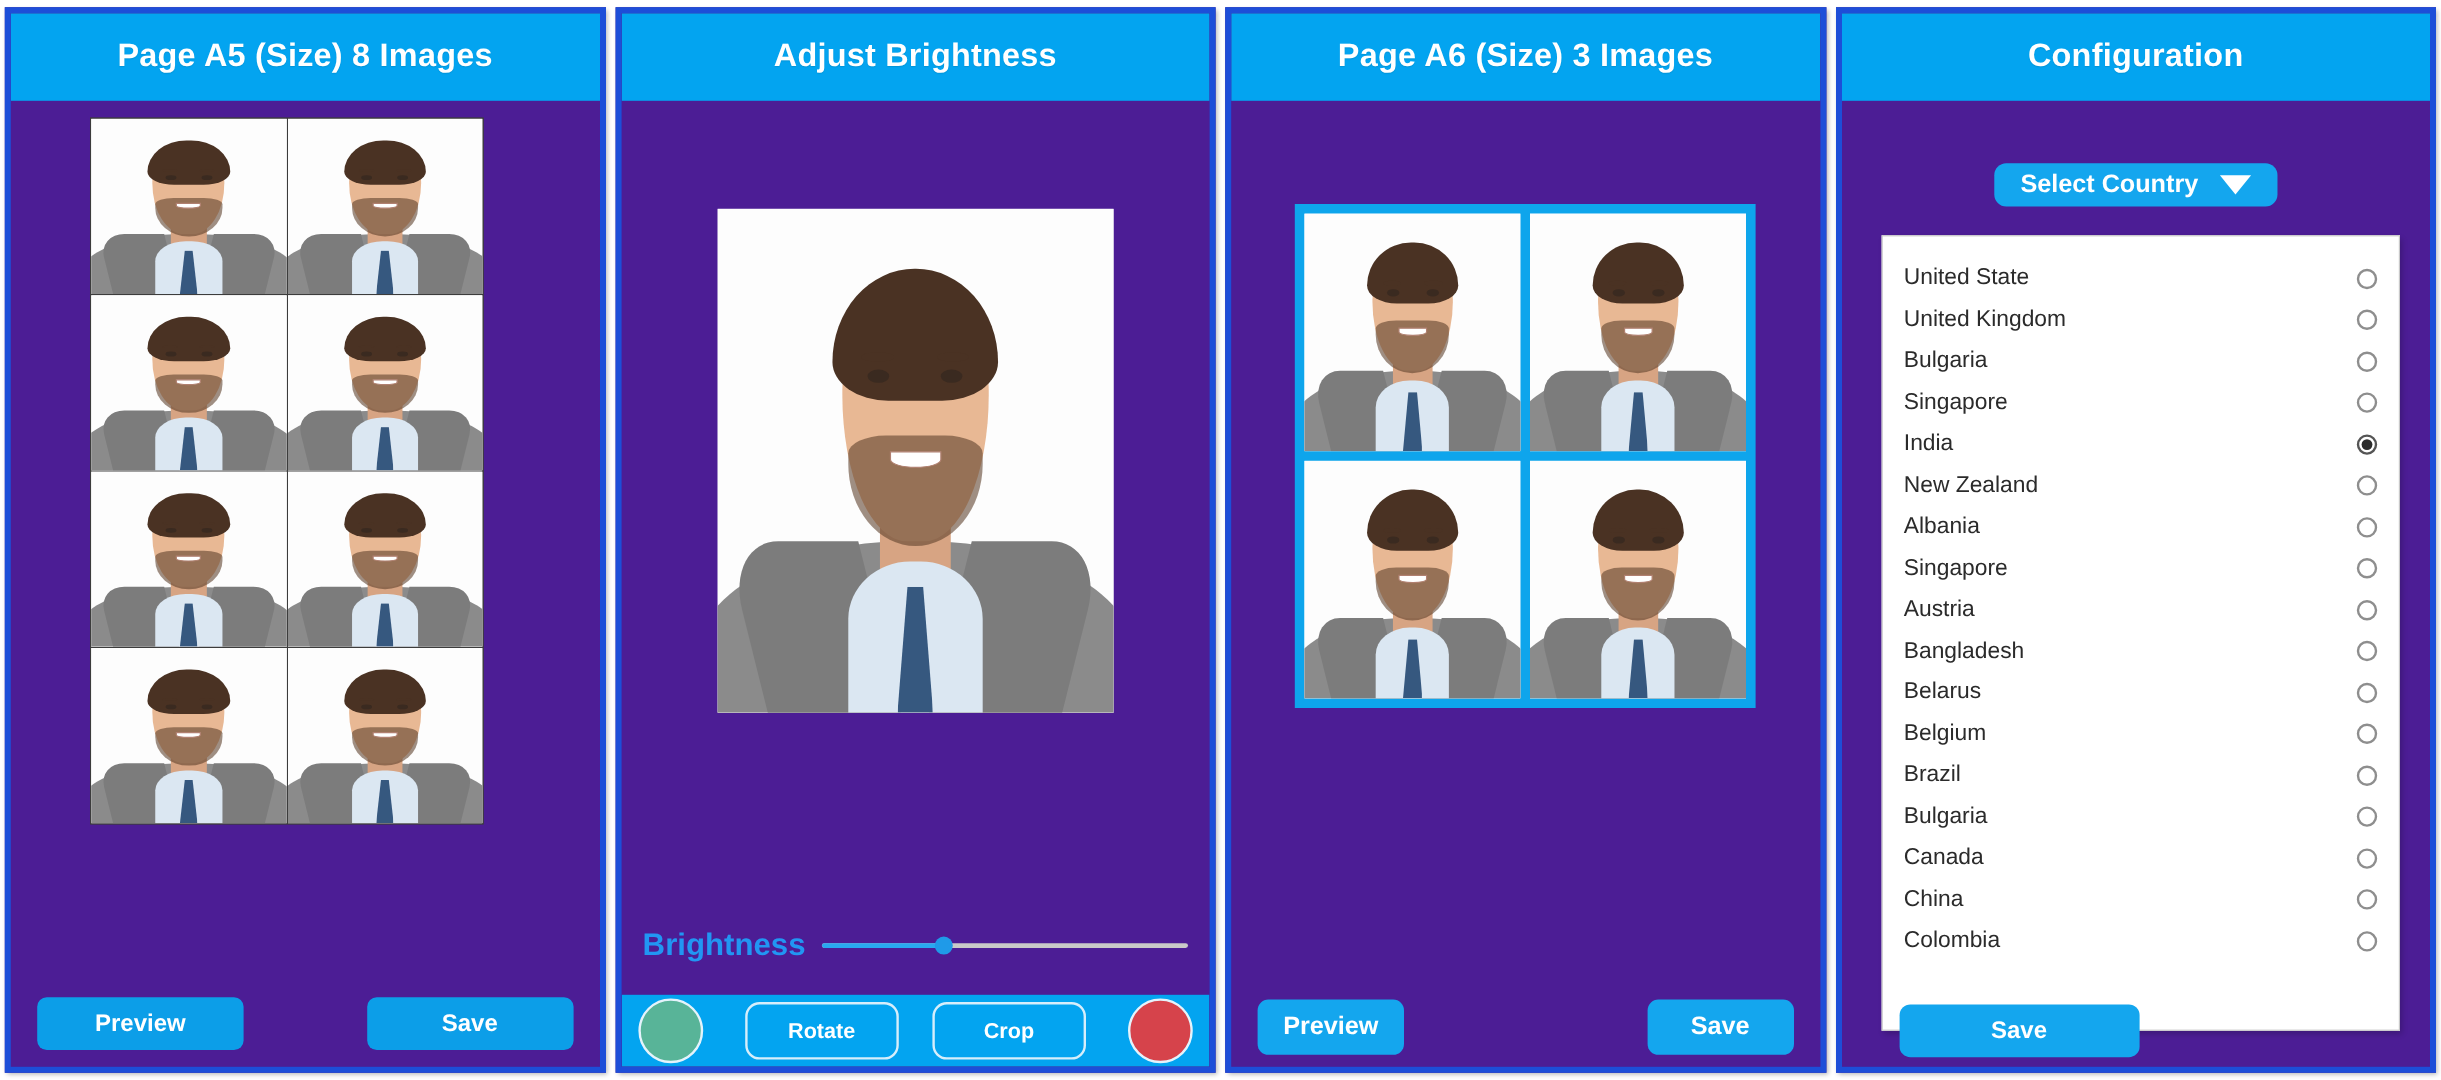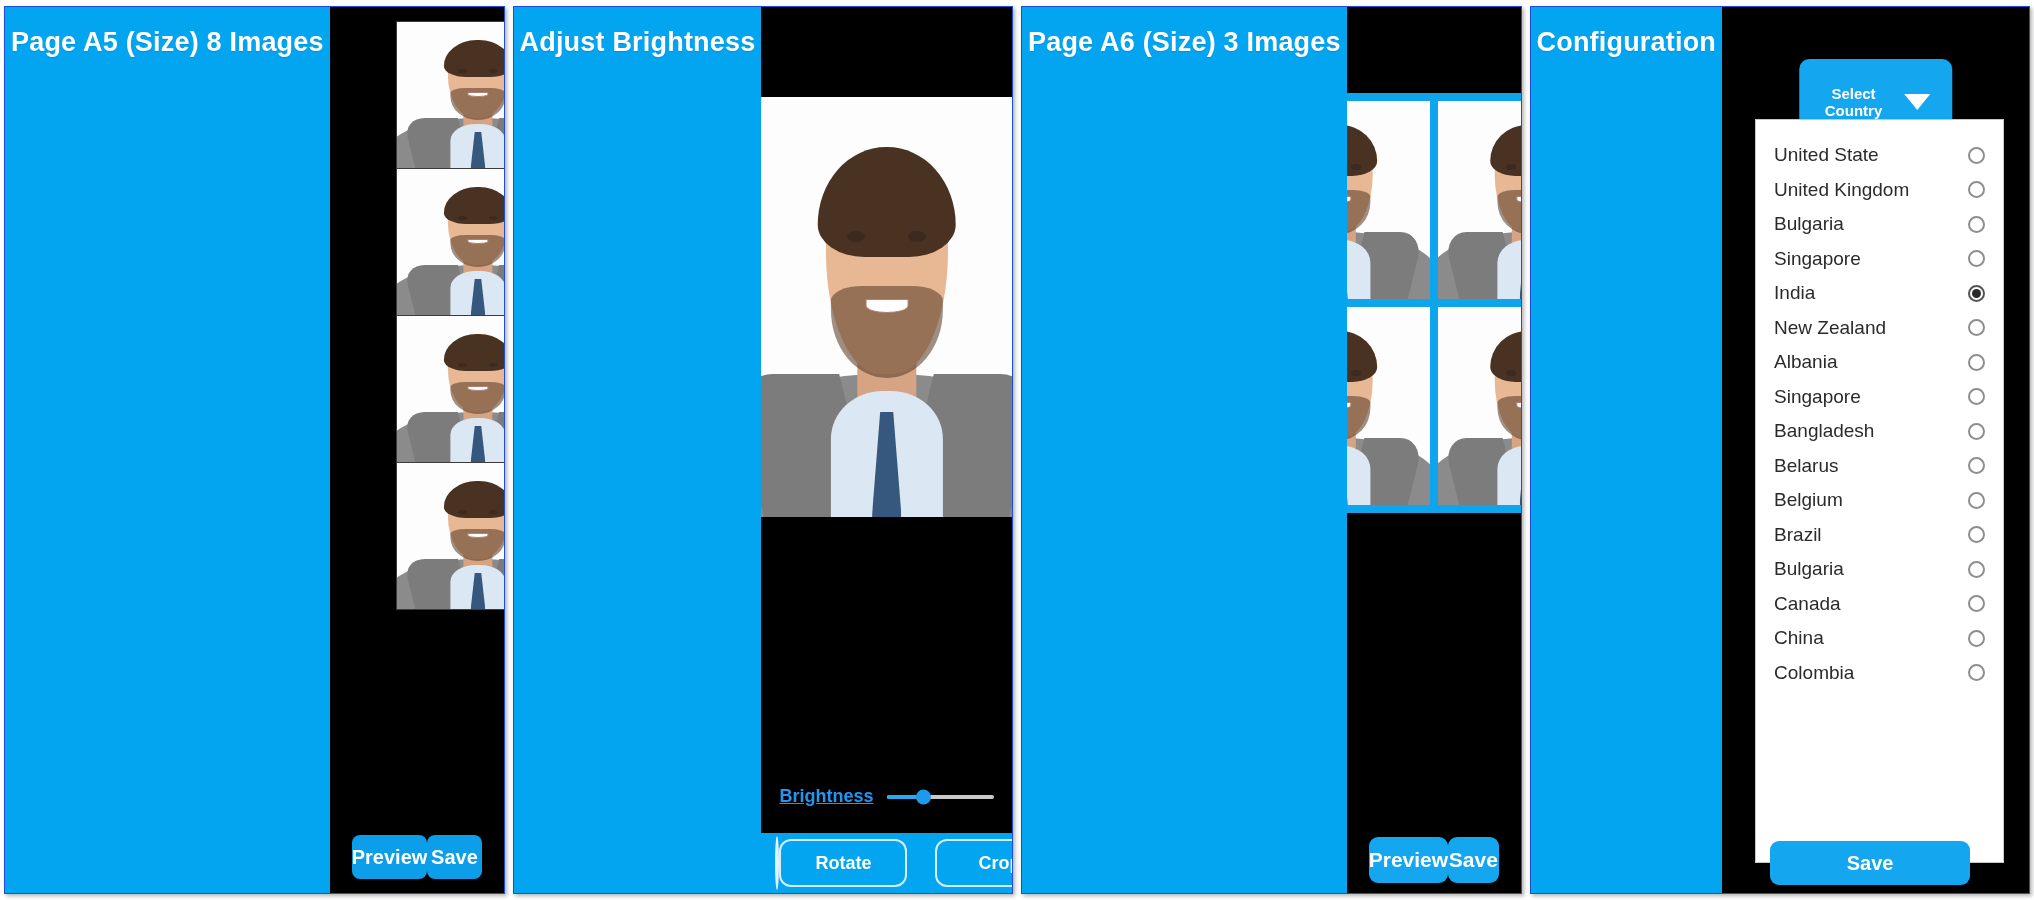--- a/index.html
+++ b/index.html
@@ -15,26 +15,26 @@
     display: flex;
     background: #ffffff;
     padding: 6px 4px 6px 4px;
     gap: 8px;
   }
 
   
   .panel {
     position: relative;
     flex: 1 1 0;
-    background: #000000;
-    border: 1px solid #1d4ed8;
+    background: #4c1d95;
+    border: 5px solid #1d4ed8;
     box-shadow: 2px 2px 4px rgba(0,0,0,0.30);
     overflow: hidden;
     display: flex;
-    flex-direction: row;
+    flex-direction: column;
   }
 
   .panel-header {
     background: #03a4f0;
     color: #ffffff;
     font-size: 27px;
     font-weight: bold;
     text-align: center;
     letter-spacing: 0.2px;
     padding: 20px 6px 22px 6px;
@@ -237,24 +237,23 @@
     position: absolute;
     left: 0; right: 0;
     bottom: 86px;
     display: flex;
     align-items: center;
     padding: 0 18px;
     gap: 14px;
   }
   #panel-brightness .slider-label {
     color: #2196f3;
-    font-size: 18px;
+    font-size: 26px;
     font-weight: bold;
     white-space: nowrap;
-    text-decoration: underline;
   }
   #panel-brightness .slider-track {
     position: relative;
     flex: 1 1 auto;
     height: 4px;
     background: #c9c9c9;
     border-radius: 2px;
   }
   #panel-brightness .slider-fill {
     position: absolute;
@@ -345,22 +344,22 @@
   
   #panel-config .select-btn {
     position: absolute;
     left: 50%;
     transform: translateX(-50%);
     top: 52px;
     background: #14a6ee;
     color: #ffffff;
     border: none;
     border-radius: 10px;
-    padding: 26px 22px;
-    font-size: 15px;
+    padding: 6px 22px;
+    font-size: 21px;
     font-weight: bold;
     display: flex;
     align-items: center;
     gap: 18px;
     cursor: pointer;
   }
   #panel-config .caret {
     width: 0; height: 0;
     border-left: 13px solid transparent;
     border-right: 13px solid transparent;
@@ -705,20 +704,24 @@
           </div>
           <div class="country-row">
             <span class="country-name">Albania</span>
             <span class="radio"></span>
           </div>
           <div class="country-row">
             <span class="country-name">Singapore</span>
             <span class="radio"></span>
           </div>
           <div class="country-row">
+            <span class="country-name">Austria</span>
+            <span class="radio"></span>
+          </div>
+          <div class="country-row">
             <span class="country-name">Bangladesh</span>
             <span class="radio"></span>
           </div>
           <div class="country-row">
             <span class="country-name">Belarus</span>
             <span class="radio"></span>
           </div>
           <div class="country-row">
             <span class="country-name">Belgium</span>
             <span class="radio"></span>

